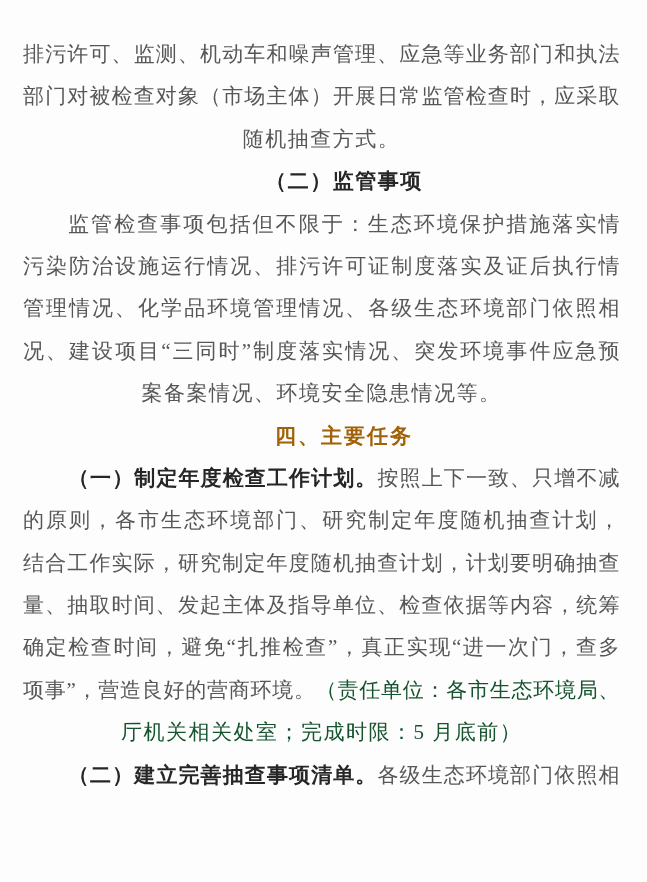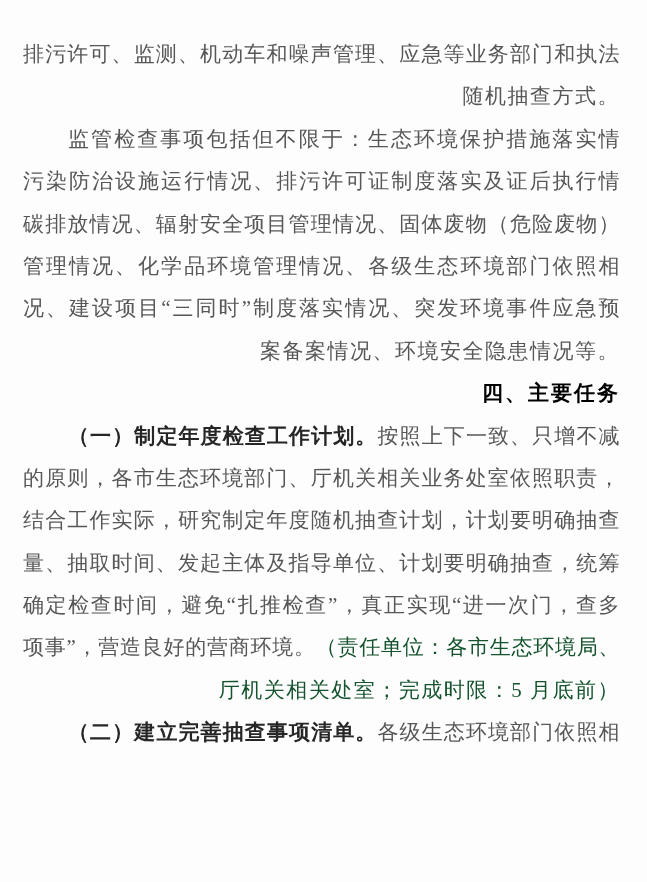--- a/index.html
+++ b/index.html
@@ -20,82 +20,83 @@
     left: 23px;
     top: 33px;
     width: 597px;
     font-size: 21px;
     color: #575757;
   }
   .ln {
     height: 42.4px;
     line-height: 42.4px;
     letter-spacing: 1.5px;
-    text-align: right;
+    text-align: center;
     overflow: hidden;
   }
   .full {
     text-align: justify;
     text-align-last: justify;
     letter-spacing: 0.5px;
   }
   .indent {
     text-indent: 45px;
   }
   .seg-bold {
     font-weight: bold;
     color: #262626;
   }
   .seg-hei {
     font-family: Liberation Mono, monospace;
     font-weight: 600;
-    color: #000000;
+    color: #a16207;
     letter-spacing: 2px;
   }
   .seg-kai {
     color: #14532d;
   }
   .seg-body {
     color: #575757;
   }
 </style>
 </head>
 <body>
 
 <div class="page">
   <div class="content">
 
     <div class="ln full"><span class="seg-body">排污许可、监测、机动车和噪声管理、应急等业务部门和执法</span></div>
 
+    <div class="ln full"><span class="seg-body">部门对被检查对象（市场主体）开展日常监管检查时，应采取</span></div>
 
     <div class="ln"><span class="seg-body">随机抽查方式。</span></div>
 
+    <div class="ln indent"><span class="seg-bold">（二）监管事项</span></div>
 
     <div class="ln indent full"><span class="seg-body">监管检查事项包括但不限于：生态环境保护措施落实情况、</span></div>
 
     <div class="ln full"><span class="seg-body">污染防治设施运行情况、排污许可证制度落实及证后执行情况、</span></div>
 
-    <div class="ln full"><span class="seg-body">碳排放情况、辐射安全项目管理情况、固体废物（危险废物）</span></div>
 
     <div class="ln full"><span class="seg-body">管理情况、化学品环境管理情况、各级生态环境部门依照相</span></div>
 
     <div class="ln full"><span class="seg-body">况、建设项目“三同时”制度落实情况、突发环境事件应急预</span></div>
 
     <div class="ln"><span class="seg-body">案备案情况、环境安全隐患情况等。</span></div>
 
     <div class="ln indent"><span class="seg-hei">四、主要任务</span></div>
 
     <div class="ln indent full"><span class="seg-bold">（一）制定年度检查工作计划。</span><span class="seg-body">按照上下一致、只增不减</span></div>
 
-    <div class="ln full"><span class="seg-body">的原则，各市生态环境部门、厅机关相关业务处室依照职责，</span></div>
+    <div class="ln full"><span class="seg-body">的原则，各市生态环境部门、研究制定年度随机抽查计划，</span></div>
 
     <div class="ln full"><span class="seg-body">结合工作实际，研究制定年度随机抽查计划，计划要明确抽查</span></div>
 
 
-    <div class="ln full"><span class="seg-body">量、抽取时间、发起主体及指导单位、计划要明确抽查，统筹</span></div>
+    <div class="ln full"><span class="seg-body">量、抽取时间、发起主体及指导单位、检查依据等内容，统筹</span></div>
 
     <div class="ln full"><span class="seg-body">确定检查时间，避免“扎推检查”，真正实现“进一次门，查多</span></div>
 
     <div class="ln full"><span class="seg-body">项事”，营造良好的营商环境。</span><span class="seg-kai">（责任单位：各市生态环境局、</span></div>
 
     <div class="ln"><span class="seg-kai">厅机关相关处室；完成时限：5 月底前）</span></div>
 
     <div class="ln indent full"><span class="seg-bold">（二）建立完善抽查事项清单。</span><span class="seg-body">各级生态环境部门依照相</span></div>
 
   </div>

